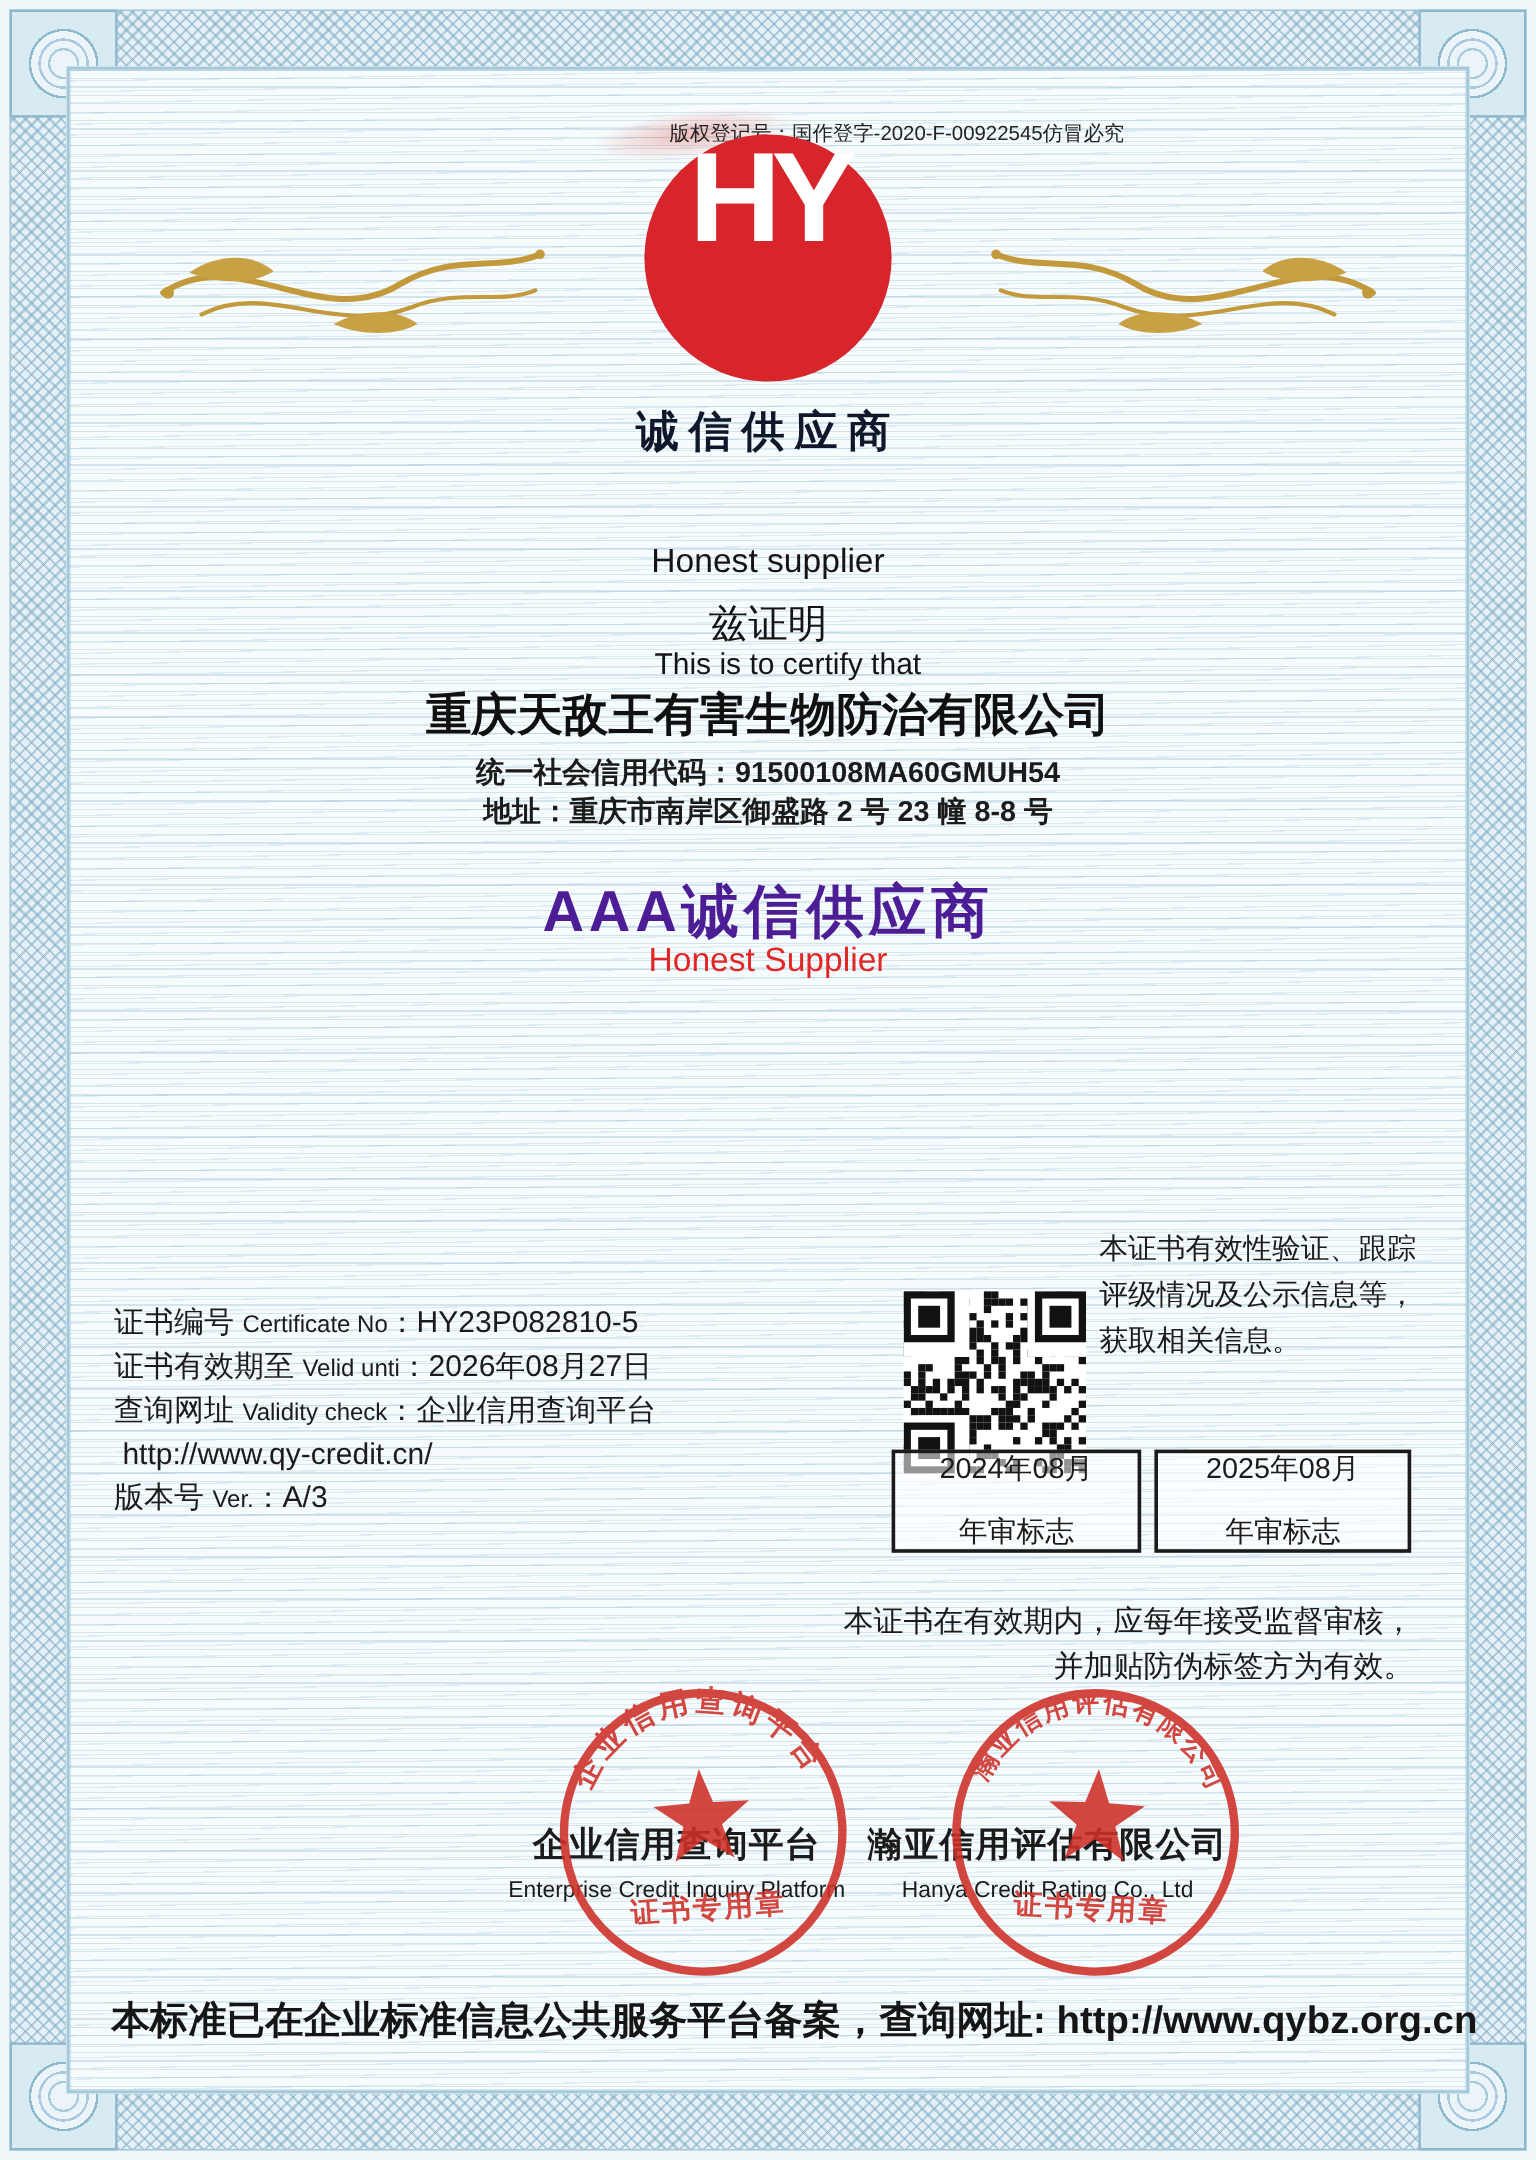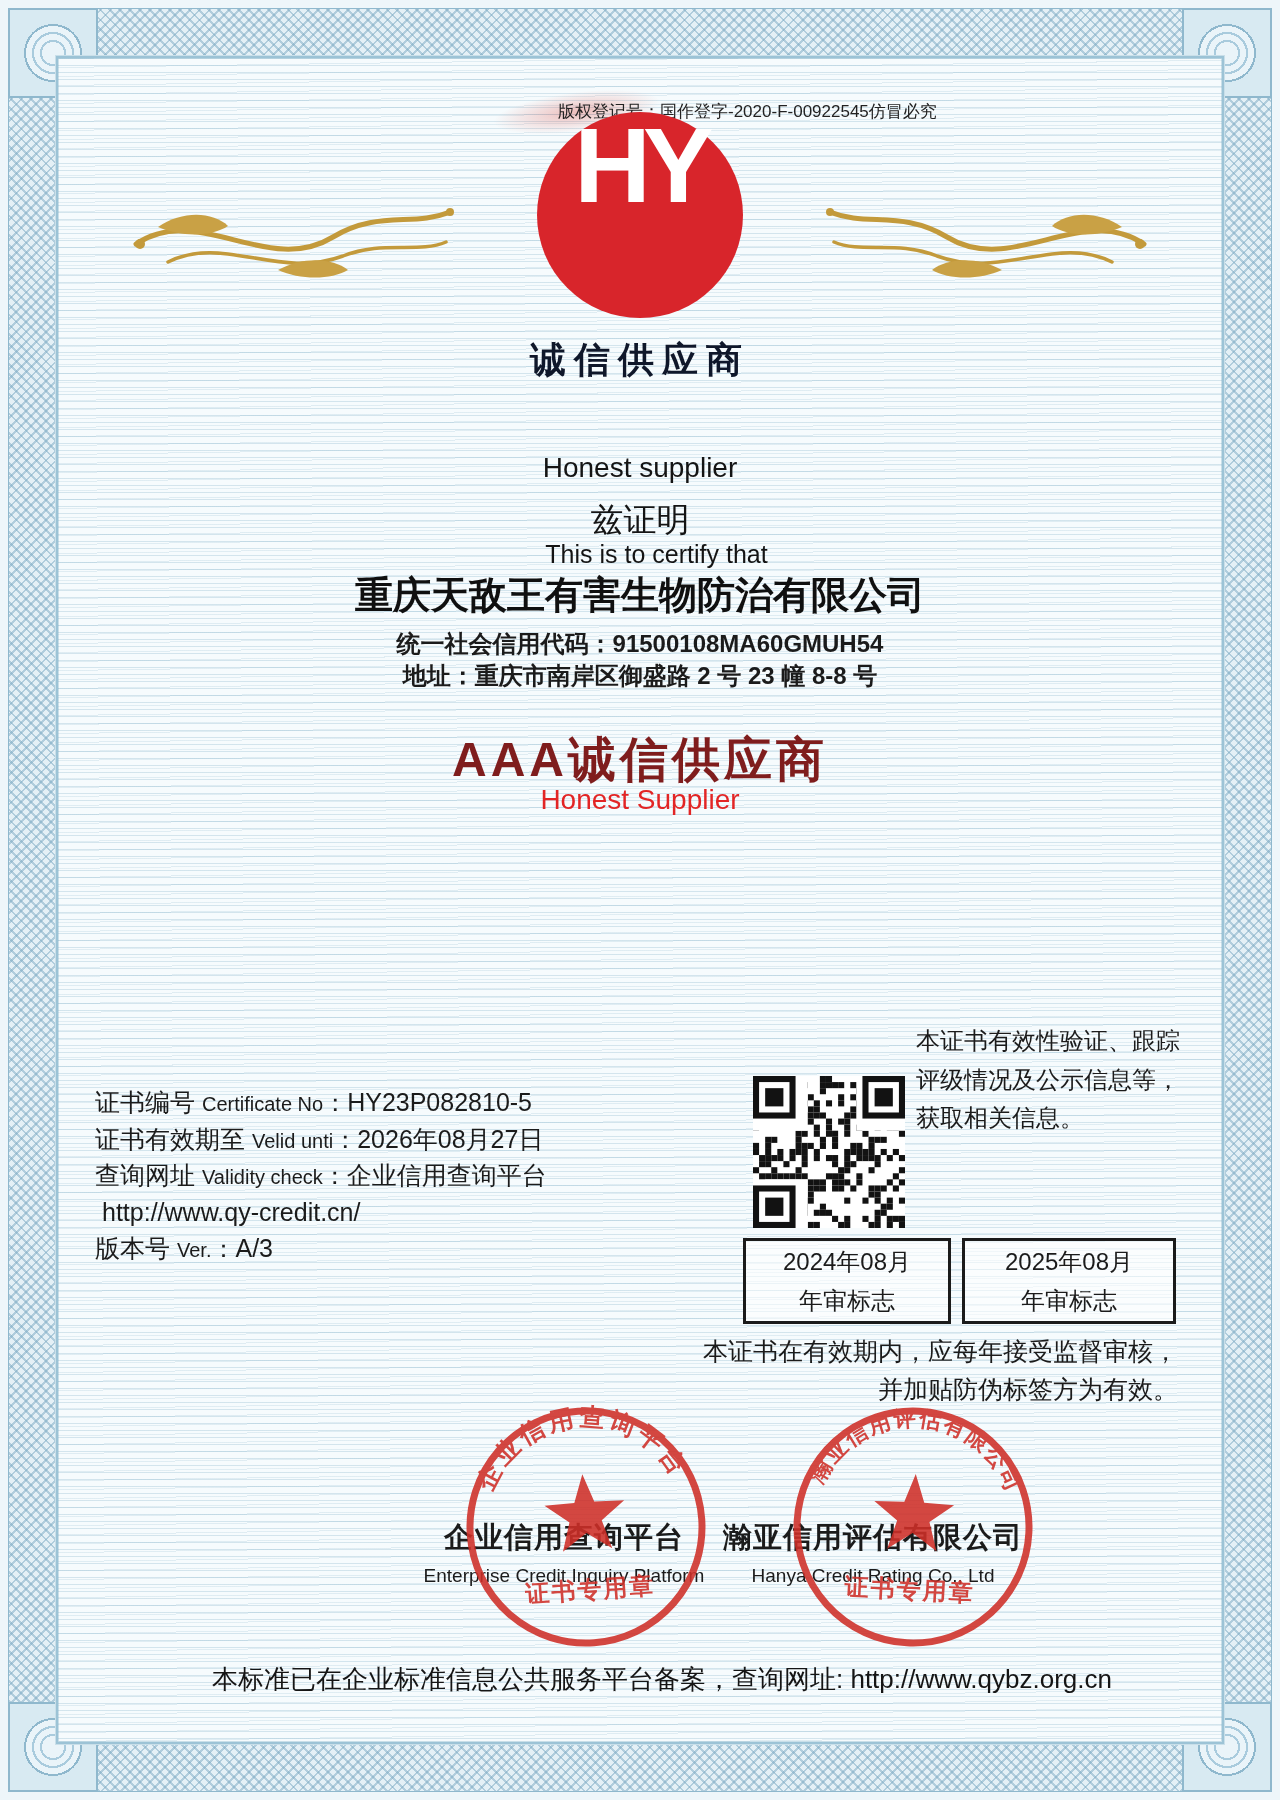--- a/index.html
+++ b/index.html
@@ -33,47 +33,47 @@
   .flourish{pointer-events:none;}
   .fl-left{left:128px;top:182px;}
   .fl-right{left:822px;top:182px;transform:scaleX(-1);}
   .title-cn{top:336px;font-size:36px;font-weight:bold;letter-spacing:8px;color:#0f172a;}
   .title-en{top:452px;font-size:28px;color:#141414;}
   .certify-cn{top:498px;font-size:33px;color:#141414;}
   .certify-en{top:540px;font-size:25px;color:#141414;padding-left:33px;}
   .company{top:570px;font-size:38px;font-weight:bold;color:#101010;}
   .credit{top:628px;font-size:24px;font-weight:600;}
   .address{top:660px;font-size:24px;font-weight:600;}
-  .award-cn{top:728px;font-size:48px;font-weight:bold;letter-spacing:4px;color:#7f1d1d;}
+  .award-cn{top:728px;font-size:48px;font-weight:bold;letter-spacing:4px;color:#4c1d95;}
   .award-en{top:784px;font-size:28px;color:#e22525;}
   .details{left:95px;top:1086px;}
   .drow{line-height:33.5px;white-space:nowrap;}
   .dcn{font-size:25px;}
   .den{font-size:20px;margin-left:7px;}
   .dsep{font-size:24px;}
   .dval{font-size:25px;}
   .qr{left:753px;top:1076px;width:152px;height:152px;background:#fff;}
   .qrnote{left:916px;top:1022px;width:280px;}
   .qrnote div{font-size:24px;line-height:38.5px;white-space:nowrap;}
-  .badge{top:1238px;height:80px;border:3px solid #1b1b1b;background:rgba(255,255,255,.55);
-    display:flex;flex-direction:column;align-items:center;justify-content:center;gap:11px;}
+  .badge{top:1208px;height:80px;border:3px solid #1b1b1b;background:rgba(255,255,255,.55);
+    display:flex;flex-direction:column;align-items:center;justify-content:flex-end;gap:24px;}
   .badge div{font-size:24px;line-height:28px;}
   .badge.b1{left:743px;width:202px;}
   .badge.b2{left:962px;width:208px;}
   .audit-note{left:648px;top:1332px;width:530px;text-align:right;}
   .audit-note div{font-size:25px;line-height:38px;}
   .signer{top:1518px;text-align:center;}
   .signer .ncn{font-size:29px;font-weight:bold;letter-spacing:1px;}
   .signer .nen{font-size:19px;margin-top:7px;}
   .sg-left{left:404px;width:320px;}
   .sg-right{left:707px;width:332px;}
   .seal{position:absolute;width:246px;height:246px;opacity:.88;}
   .seal.s1{left:463px;top:1404px;transform:rotate(-4deg);}
   .seal.s2{left:790px;top:1404px;transform:rotate(3deg);}
-  .footer{top:1662px;font-size:26px;font-weight:400;color:#151515;padding-left:44px;}
+  .footer{top:1662px;font-size:32px;font-weight:700;color:#151515;padding-left:44px;}
 </style>
 </head>
 <body>
 
 <div class="cert">
   <div class="frame-band"></div>
   <div class="corner tl"></div>
   <div class="corner tr"></div>
   <div class="corner bl"></div>
   <div class="corner br"></div>

